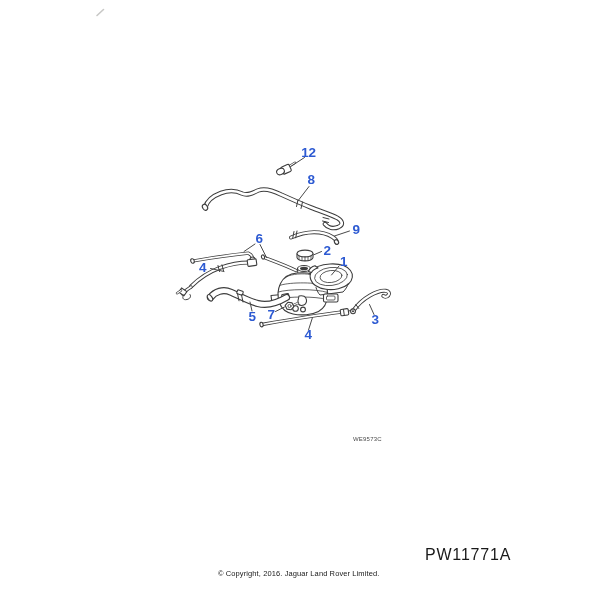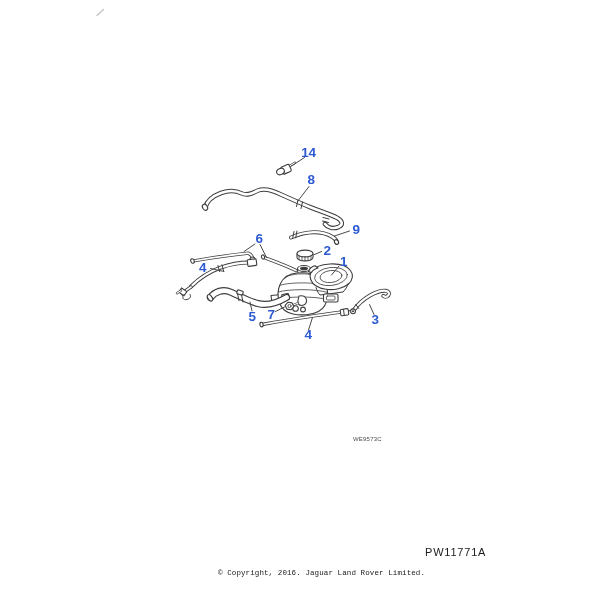--- a/index.html
+++ b/index.html
@@ -15,26 +15,26 @@
   .callout{
     position:absolute;transform:translate(-50%,-50%);
     font-weight:bold;font-size:13.5px;line-height:1;
     color:var(--callout-blue);letter-spacing:-0.3px;white-space:nowrap;
   }
   .figure-code{
     position:absolute;left:353px;top:436px;font-size:6px;line-height:1;
     color:#4a4a4a;letter-spacing:0.2px;white-space:nowrap;
   }
   .drawing-number{
-    position:absolute;left:425px;top:547px;font-size:11px;line-height:1;
+    position:absolute;left:425px;top:547px;font-size:16px;line-height:1;
     color:#1a1a1a;letter-spacing:0.8px;white-space:nowrap;
   }
   .copyright{
     position:absolute;left:218px;top:570px;font-size:7.5px;line-height:1;
-    color:#1a1a1a;letter-spacing:0.1px;white-space:nowrap;font-family:Liberation Mono, monospace;
+    color:#1a1a1a;letter-spacing:0.1px;white-space:nowrap;
   }
   
   .o5{fill:none;stroke:var(--line);stroke-width:4.6;stroke-linecap:round;stroke-linejoin:round}
   .i5{fill:none;stroke:#fff;stroke-width:2.6;stroke-linecap:round;stroke-linejoin:round}
   .o4{fill:none;stroke:var(--line);stroke-width:4;stroke-linecap:round;stroke-linejoin:round}
   .i4{fill:none;stroke:#fff;stroke-width:2.2;stroke-linecap:round;stroke-linejoin:round}
   .o7{fill:none;stroke:var(--line);stroke-width:7.2;stroke-linecap:round;stroke-linejoin:round}
   .i7{fill:none;stroke:#fff;stroke-width:4.8;stroke-linecap:round;stroke-linejoin:round}
   .o3{fill:none;stroke:var(--line);stroke-width:3.3;stroke-linecap:round;stroke-linejoin:round}
   .i3{fill:none;stroke:#fff;stroke-width:1.7;stroke-linecap:round;stroke-linejoin:round}
@@ -194,21 +194,21 @@
 
   <div class="callout" style="left:343.5px;top:261.5px">1</div>
   <div class="callout" style="left:327px;top:251px">2</div>
   <div class="callout" style="left:375px;top:320px">3</div>
   <div class="callout" style="left:308px;top:335px">4</div>
   <div class="callout" style="left:252px;top:317px">5</div>
   <div class="callout" style="left:259px;top:238.5px">6</div>
   <div class="callout" style="left:271px;top:315px">7</div>
   <div class="callout" style="left:311px;top:180px">8</div>
   <div class="callout" style="left:356px;top:230px">9</div>
-  <div class="callout" style="left:308.5px;top:152.5px">14</div>
+  <div class="callout" style="left:308.5px;top:152.5px">12</div>
   <div class="callout" style="left:202.5px;top:268px">4</div>
 
   <div class="figure-code">WE9573C</div>
 
   <div class="drawing-number">PW11771A</div>
 
   <div class="copyright">© Copyright, 2016. Jaguar Land Rover Limited.</div>
 
 </div>
 

